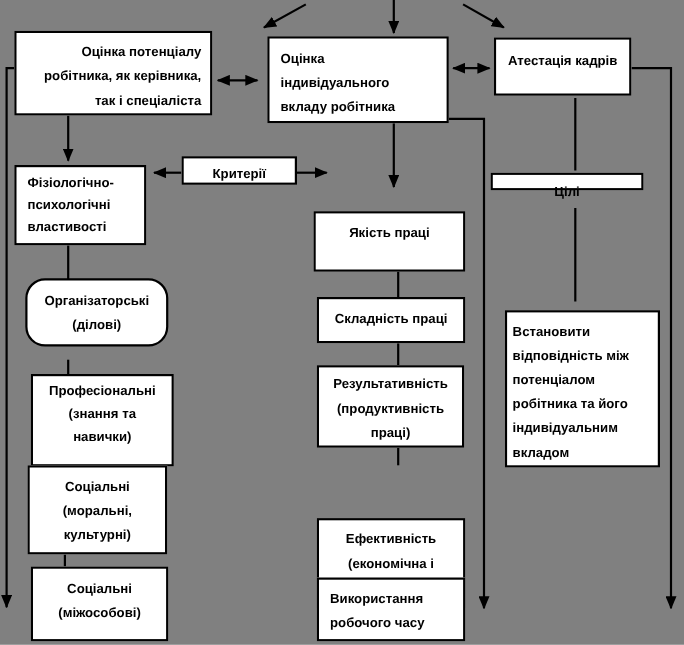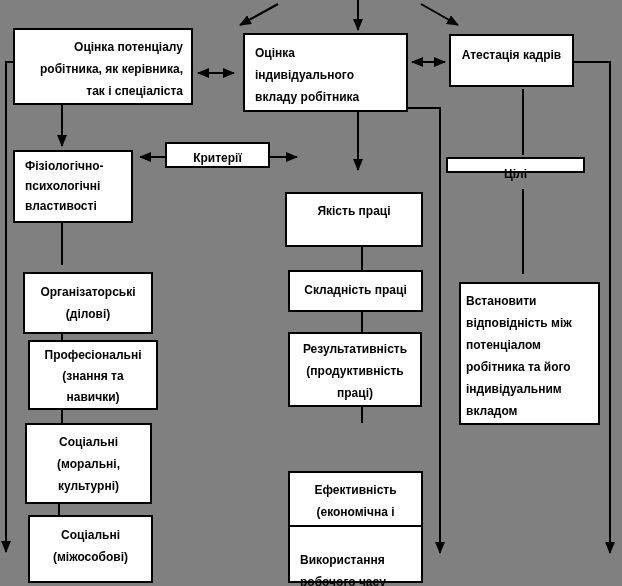--- a/index.html
+++ b/index.html
@@ -28,28 +28,28 @@
   .ta-c{text-align:center;}
   .ta-l{text-align:left;}
 
   .b-potential   {left:13px;  top:28px;  width:180px; height:77px;  padding:6px 8px;  line-height:22px;text-align:right;}
   .b-individual  {left:243px; top:33px;  width:165px; height:79px;  padding:7px 10px; line-height:22px;}
   .b-attestation {left:449px; top:34px;  width:125px; height:53px;  padding-top:9px;}
   .b-physio      {left:13px;  top:150px; width:120px; height:73px;  padding:4px 10px; line-height:20px;}
   .b-criteria    {left:165px; top:142px; width:105px; height:26px;  padding-top:4px;}
   .b-goals       {left:446px; top:157px; width:139px; height:16px;  padding-top:5px;}
   .b-quality     {left:285px; top:192px; width:138px; height:55px;  padding-top:7px;}
-  .b-organiz     {left:23px;  top:272px; width:130px; height:62px;  padding-top:7px; line-height:22px;}
+  .b-organiz     {left:23px;  top:253px; width:130px; height:62px;  padding-top:7px; line-height:22px;border-radius:18px;}
   .b-complex     {left:288px; top:270px; width:135px; height:42px;  padding-top:8px;}
-  .b-profess     {left:28px;  top:340px; width:130px; height:70px;  padding-top:3px; line-height:21px;}
+  .b-profess     {left:28px;  top:340px; width:130px; height:84px;  padding-top:3px; line-height:21px;}
   .b-result      {left:288px; top:332px; width:134px; height:75px;  padding-top:4px; line-height:22px;}
   .b-soc-moral   {left:25px;  top:423px; width:127px; height:81px;  padding-top:6px; line-height:22px;}
   .b-efficiency  {left:288px; top:423px; width:135px; height:82px;  padding-top:6px; line-height:22px;margin-top:48px;}
   .b-soc-inter   {left:28px;  top:515px; width:125px; height:68px;  padding-top:7px; line-height:22px;}
-  .b-time-use    {left:288px; top:525px; width:135px; height:58px;  padding:22px 10px; line-height:22px;}
+  .b-time-use    {left:288px; top:525px; width:135px; height:58px;  padding:6px 10px; line-height:22px;}
   .b-establish   {left:459px; top:282px; width:141px; height:143px; padding:6px 5px;  line-height:22px;}
 
   .cline{stroke:#000000;stroke-width:2;fill:none;}
 </style>
 </head>
 <body>
 
 <div id="canvas">
 
   <svg id="connectors" width="622" height="586" viewBox="0 0 622 586">

